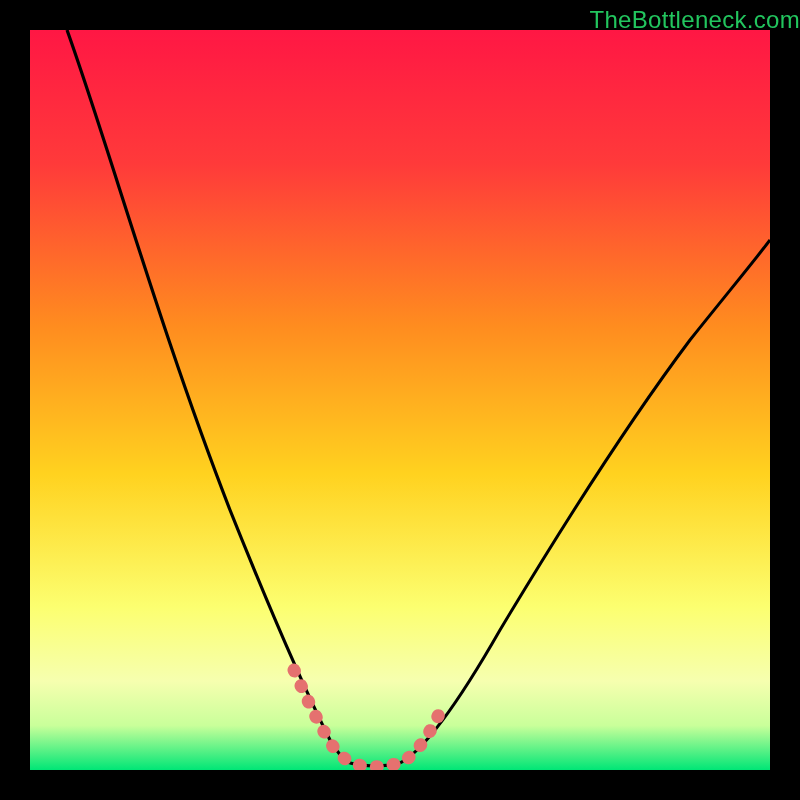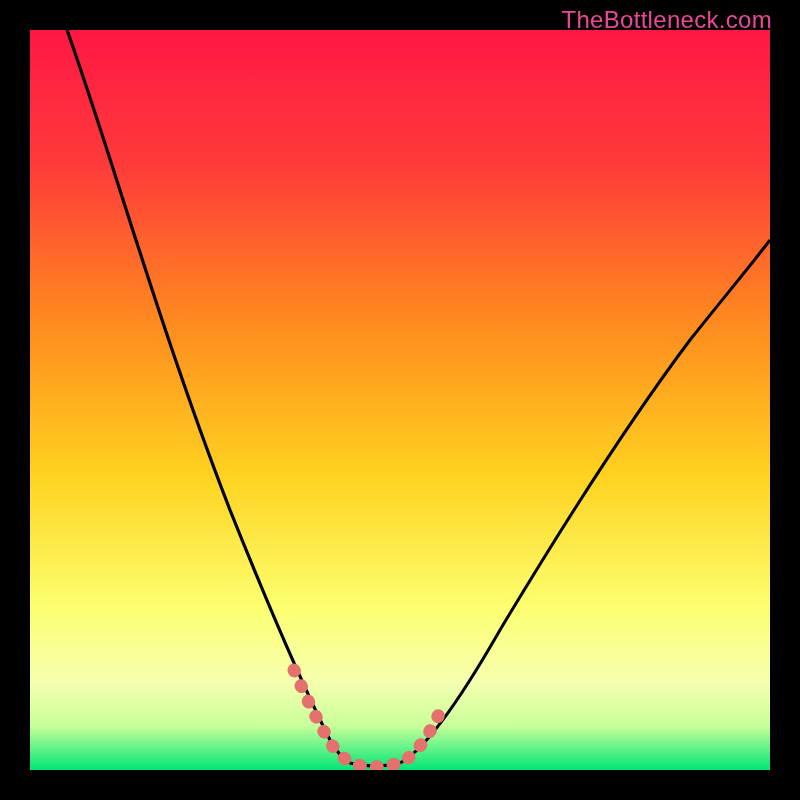--- a/index.html
+++ b/index.html
@@ -22,22 +22,22 @@
   .gradient {
     position: absolute;
     left: 0;
     top: 0;
     width: 740px;
     height: 740px;
   }
   .watermark {
     position: absolute;
     top: 6px;
-    right: 28px;
-    color: #ec4899;
+    right: 0;
+    color: #22c55e;
     font-size: 24px;
     font-weight: 500;
     letter-spacing: 0.3px;
   }
   svg.curves {
     position: absolute;
     left: 0;
     top: 0;
     width: 740px;
     height: 740px;

